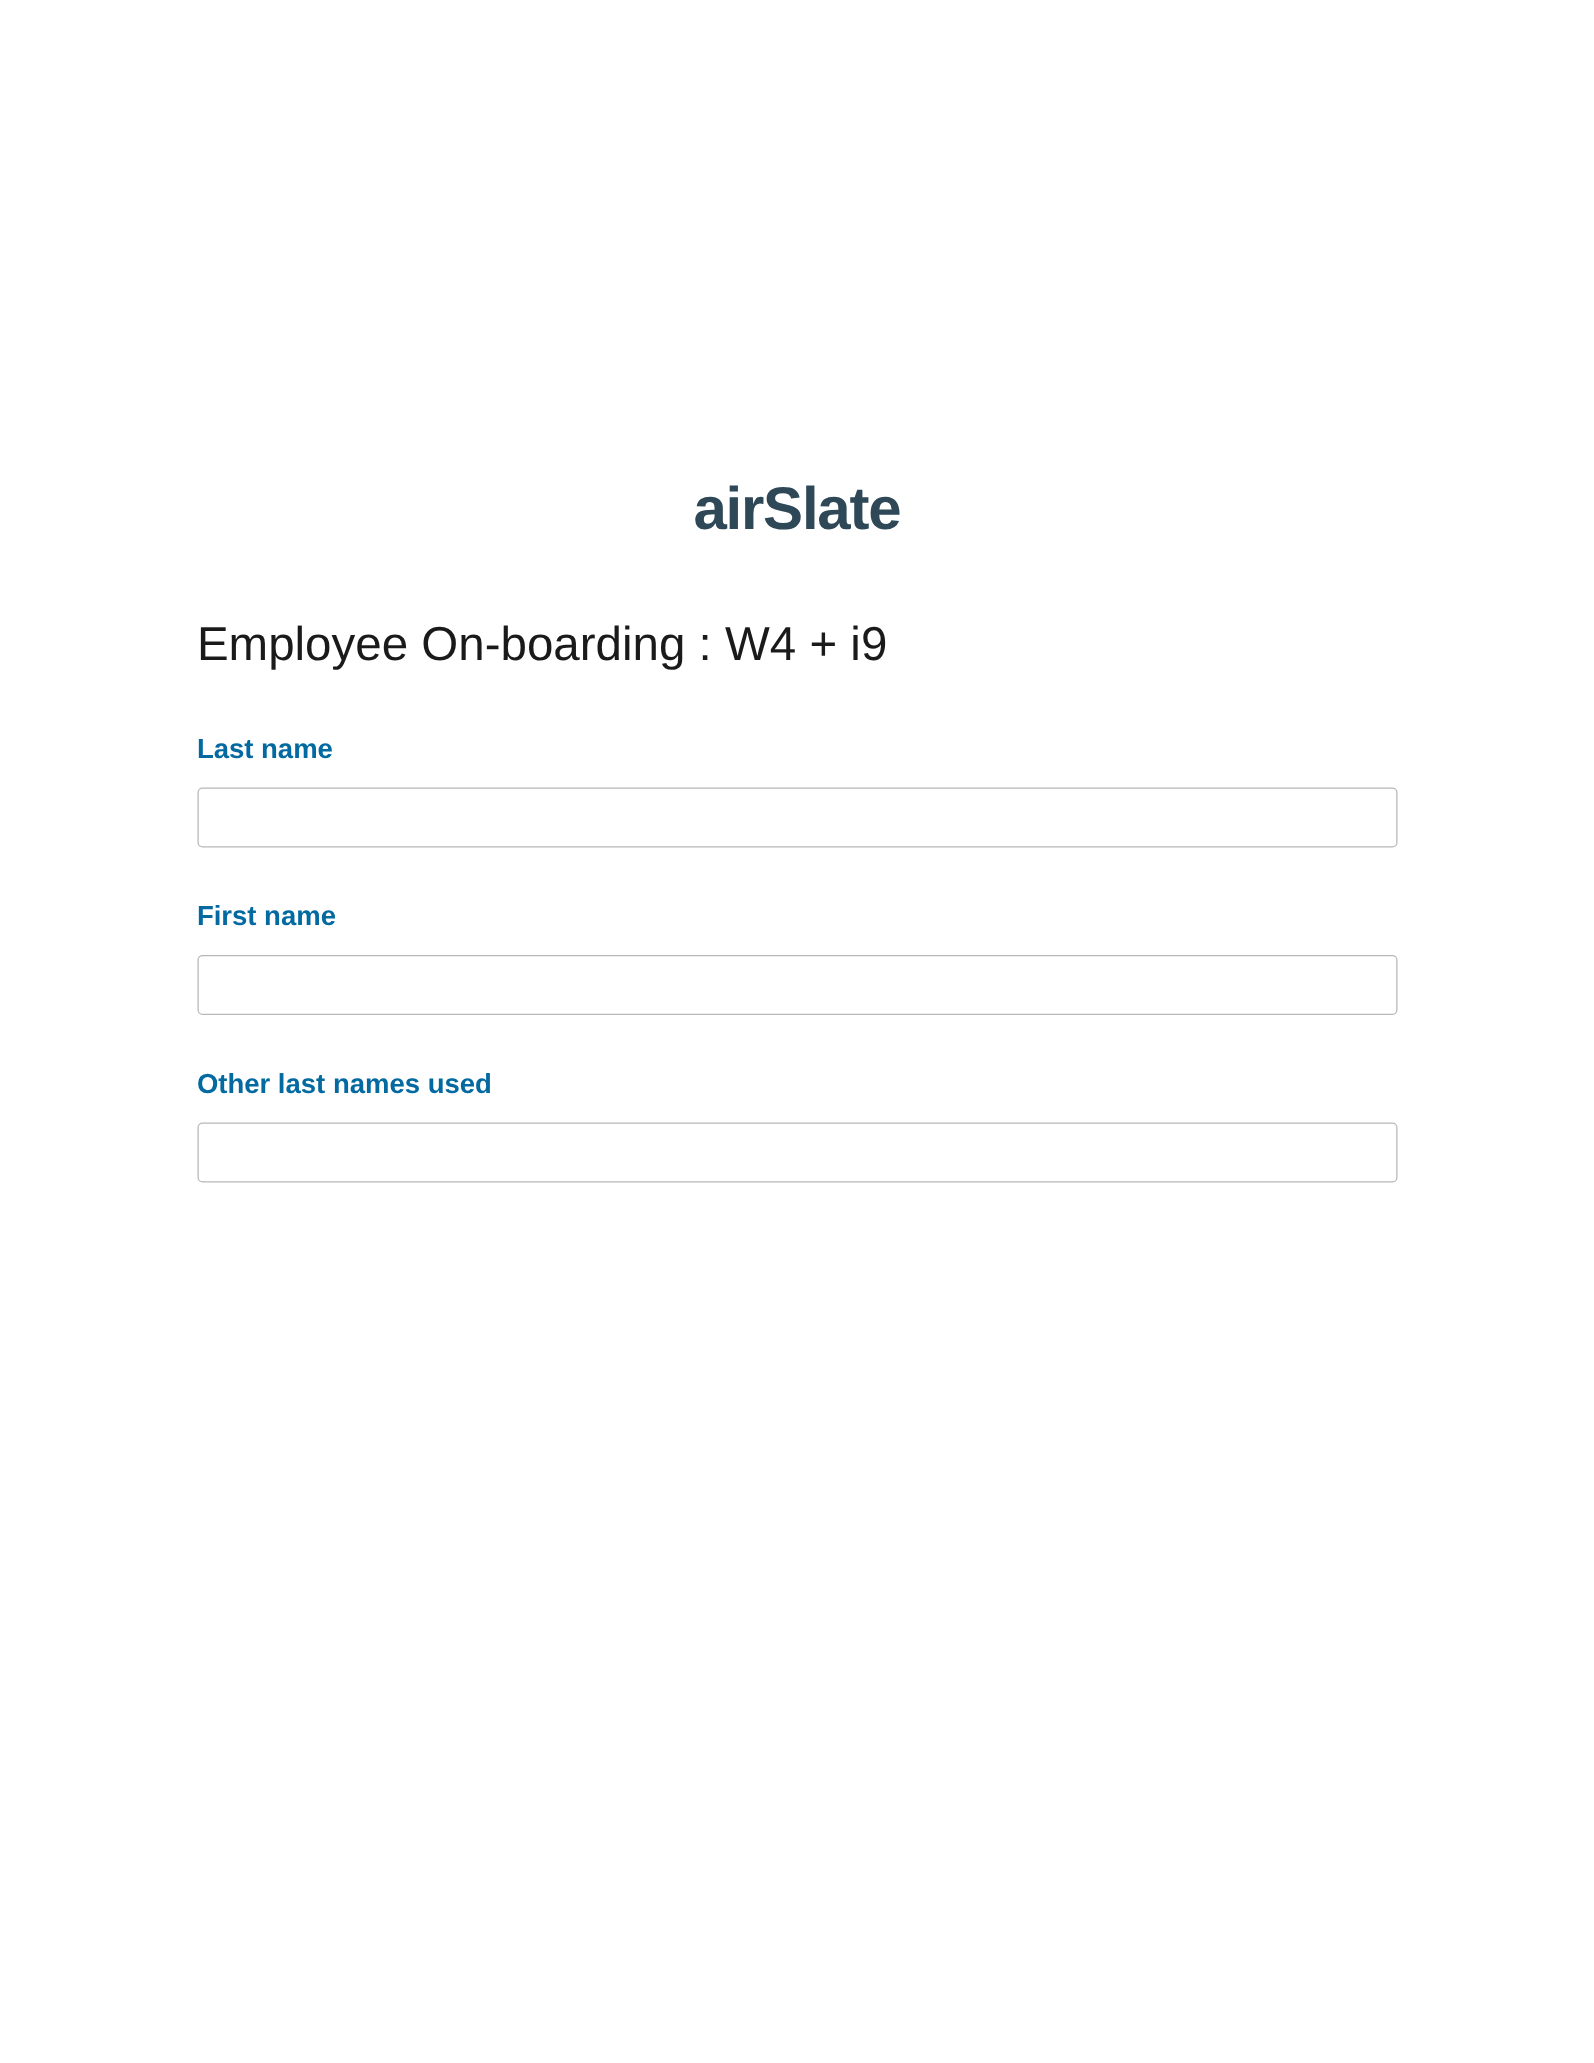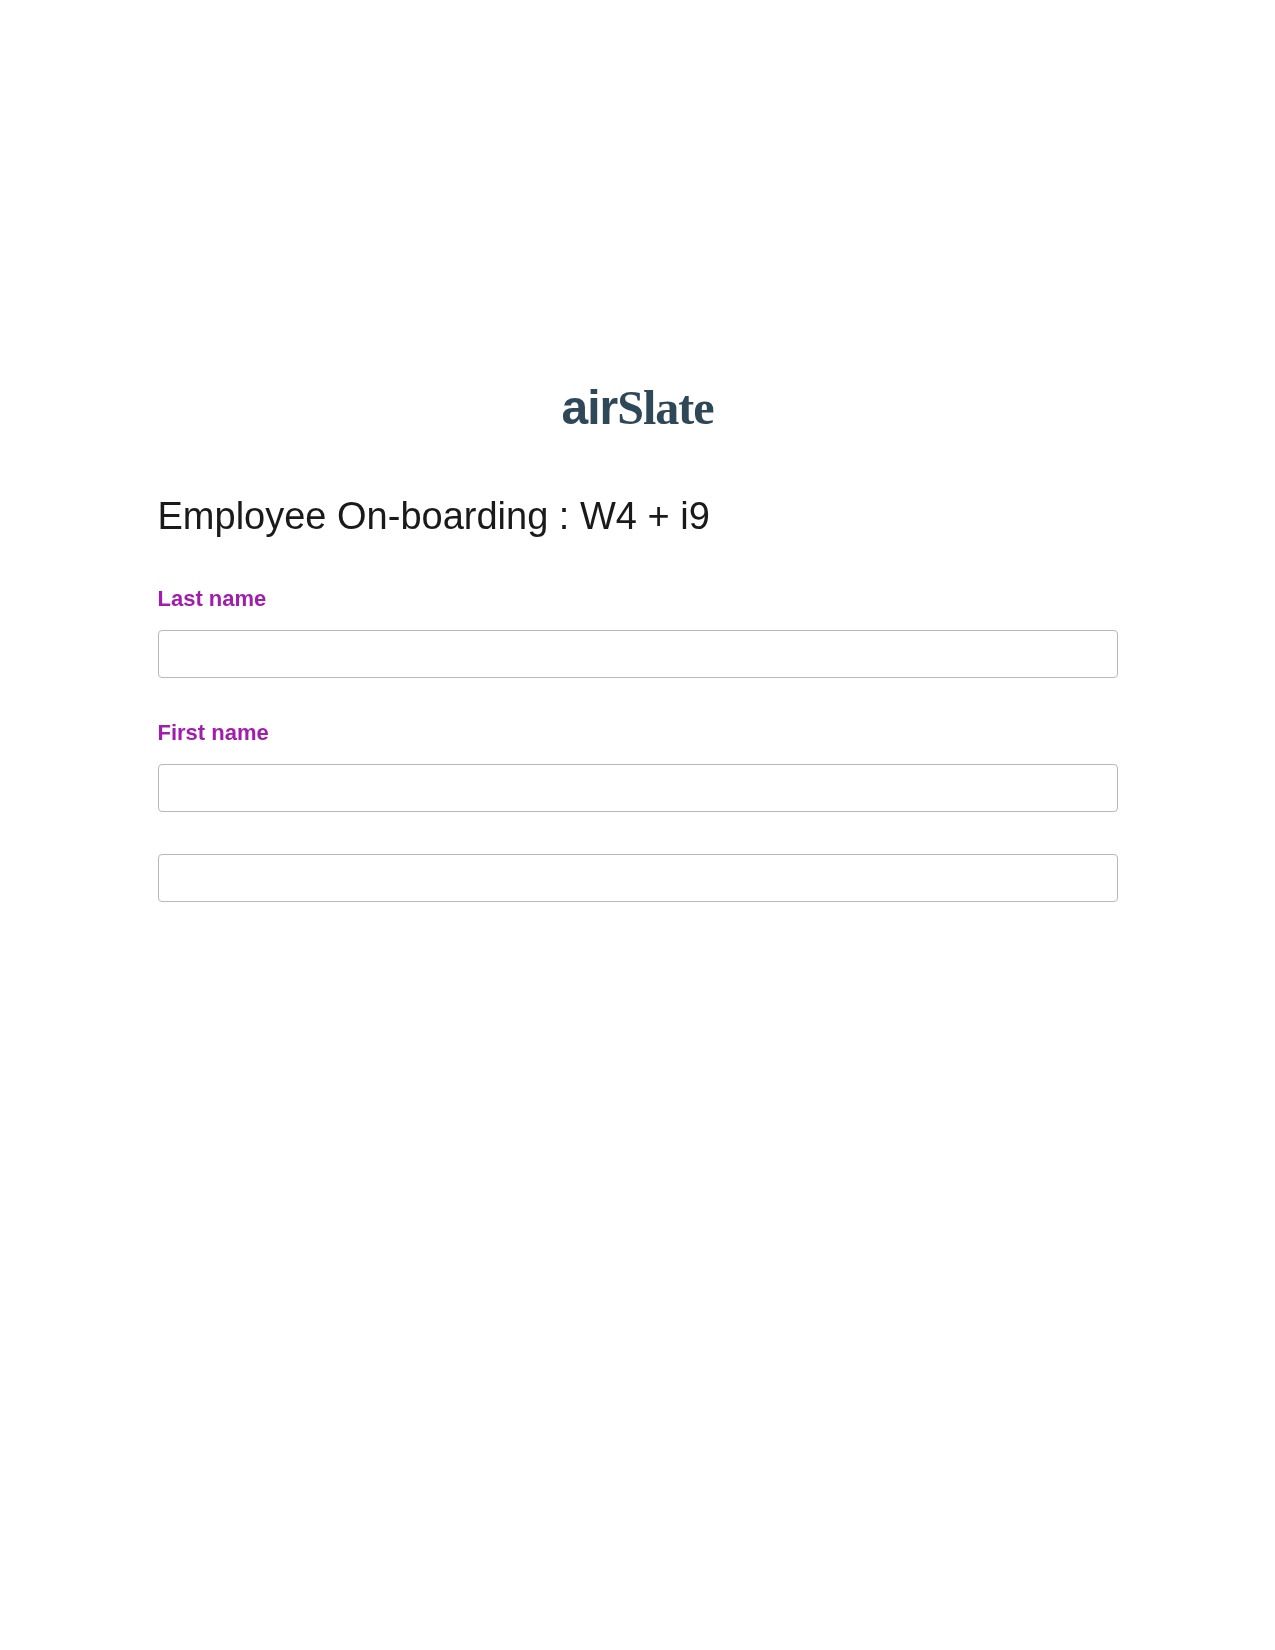--- a/index.html
+++ b/index.html
@@ -28,37 +28,36 @@
       font-size: 48px;
       font-weight: 700;
       color: #2f4858;
       letter-spacing: -1px;
     }
     .logo .air {
       font-weight: 700;
     }
     .logo .slate {
       font-weight: 700;
-      font-family: Liberation Serif, serif;
     }
     .form-title {
       font-size: 38px;
       font-weight: 400;
       color: #1a1a1a;
       margin-bottom: 48px;
       text-align: left;
     }
     .form-field {
       margin-bottom: 42px;
     }
     .field-label {
       display: block;
       font-size: 22px;
       font-weight: 700;
-      color: #a21caf;
+      color: #0369a1;
       margin-bottom: 18px;
     }
     .field-input {
       width: 100%;
       height: 48px;
       border: 1px solid #b8b8b8;
       border-radius: 4px;
       background: #ffffff;
       font-size: 18px;
       padding: 0 12px;
@@ -79,15 +78,16 @@
     <input type="text" class="field-input" value="" style="">
   </div>
 
   <div class="form-field">
     <label class="field-label">First name</label>
     <input type="text" class="field-input" value="" style="">
   </div>
 
 
   <div class="form-field">
+    <label class="field-label">Other last names used</label>
     <input type="text" class="field-input" value="" style="">
   </div>
 </div>
 
 </body></html>

